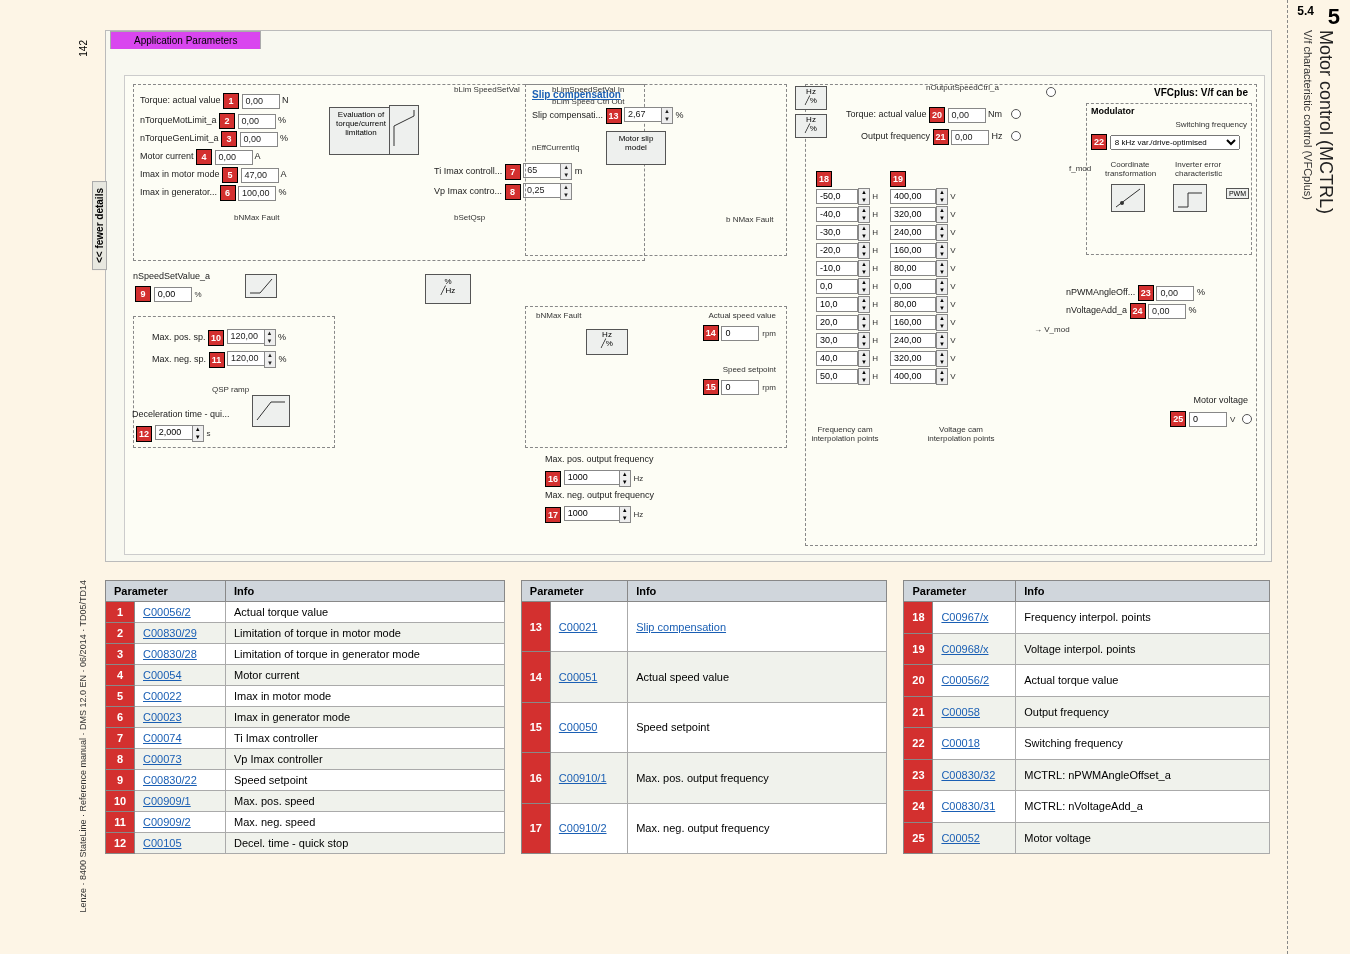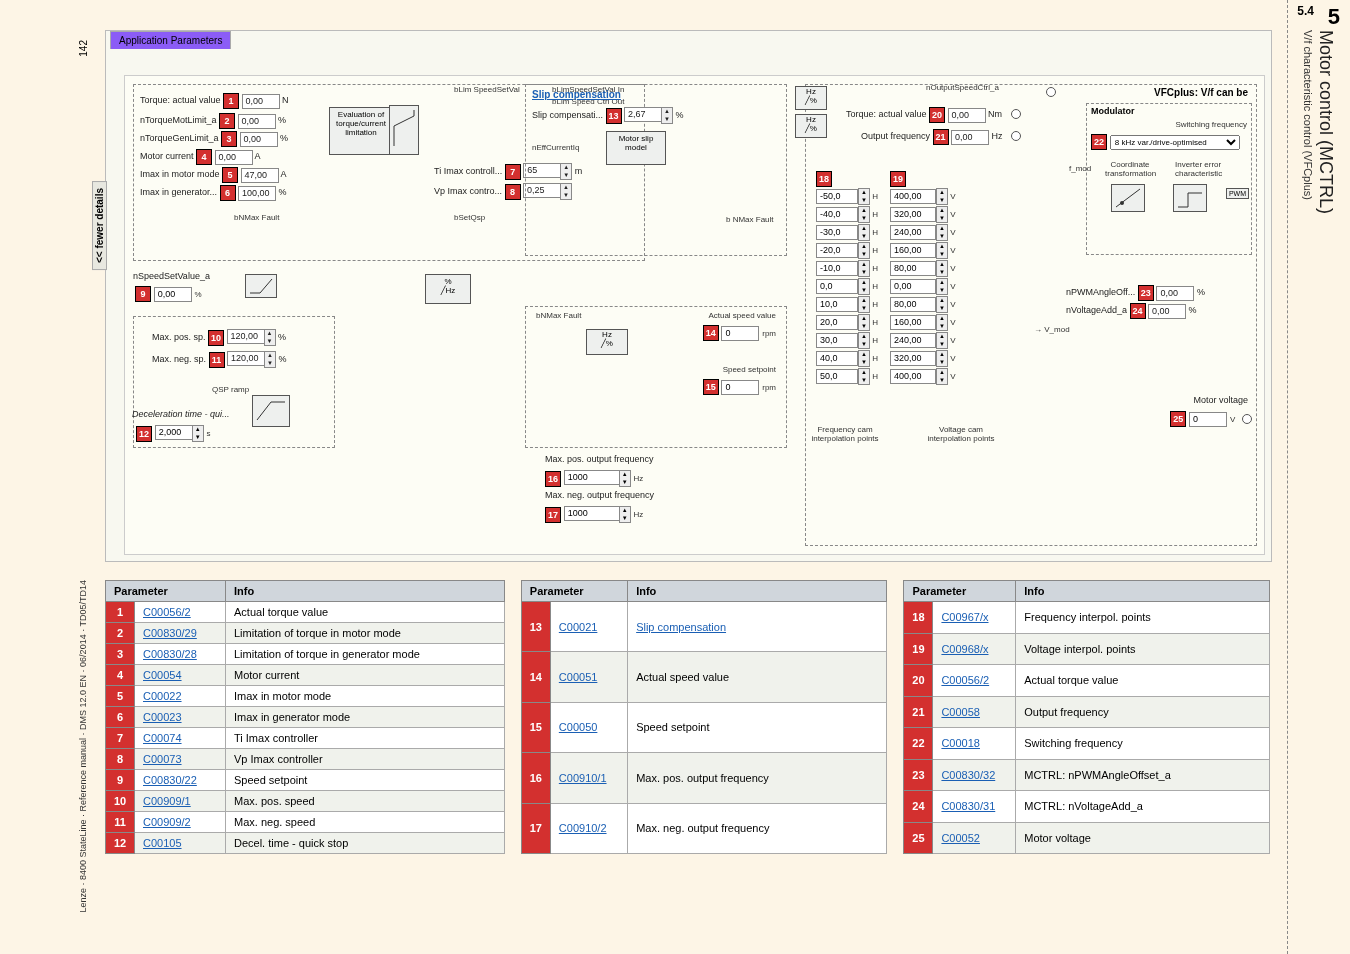--- a/index.html
+++ b/index.html
@@ -79,23 +79,23 @@
     position: absolute;
     left: 105px;
     top: 30px;
     width: 1165px;
     height: 530px;
     background: #f8f8f0;
     border: 1px solid #bbb;
     font-size: 10px;
   }
   .app-tab {
-    background: #8b5cf6;
+    background: #d946ef;
     border-bottom: 1px solid #aaa;
-    padding: 3px 8px;
+    padding: 3px 23px;
     font-size: 10px;
     display: inline-block;
     border: 1px solid #aaa;
     border-bottom: none;
     margin-left: 4px;
   }
   .nav-bar {
     background: #eef0ee;
     border-bottom: 1px solid #aaa;
     padding: 2px 4px;
@@ -381,21 +381,21 @@
             </span>
         </span>
         <span>%</span>
       </div>
       <div class="small-txt" style="position:absolute; left:78px; top:68px;">QSP ramp</div>
       <div class="block-box" style="left:118px; top:78px; width:36px; height:30px;">
          <svg width="36" height="30">
             <polyline points="4,24 18,6 32,6" stroke="#333" fill="none"></polyline>
           </svg>
       </div>
-      <div style="position:absolute; left:-2px; top:92px;font-style:italic;" class="diag-label">
+      <div style="position:absolute; left:-2px; top:92px;" class="diag-label">
         <span>Deceleration time - qui...</span>
       </div>
       <div style="position:absolute; left:2px; top:108px;">
         <span class="red-badge">12</span>
         <span class="spinner">
           <span class="val-field">2,000</span>
           <span class="spin-btns">
               <div>▲</div>
               <div>▼</div>
             </span>

